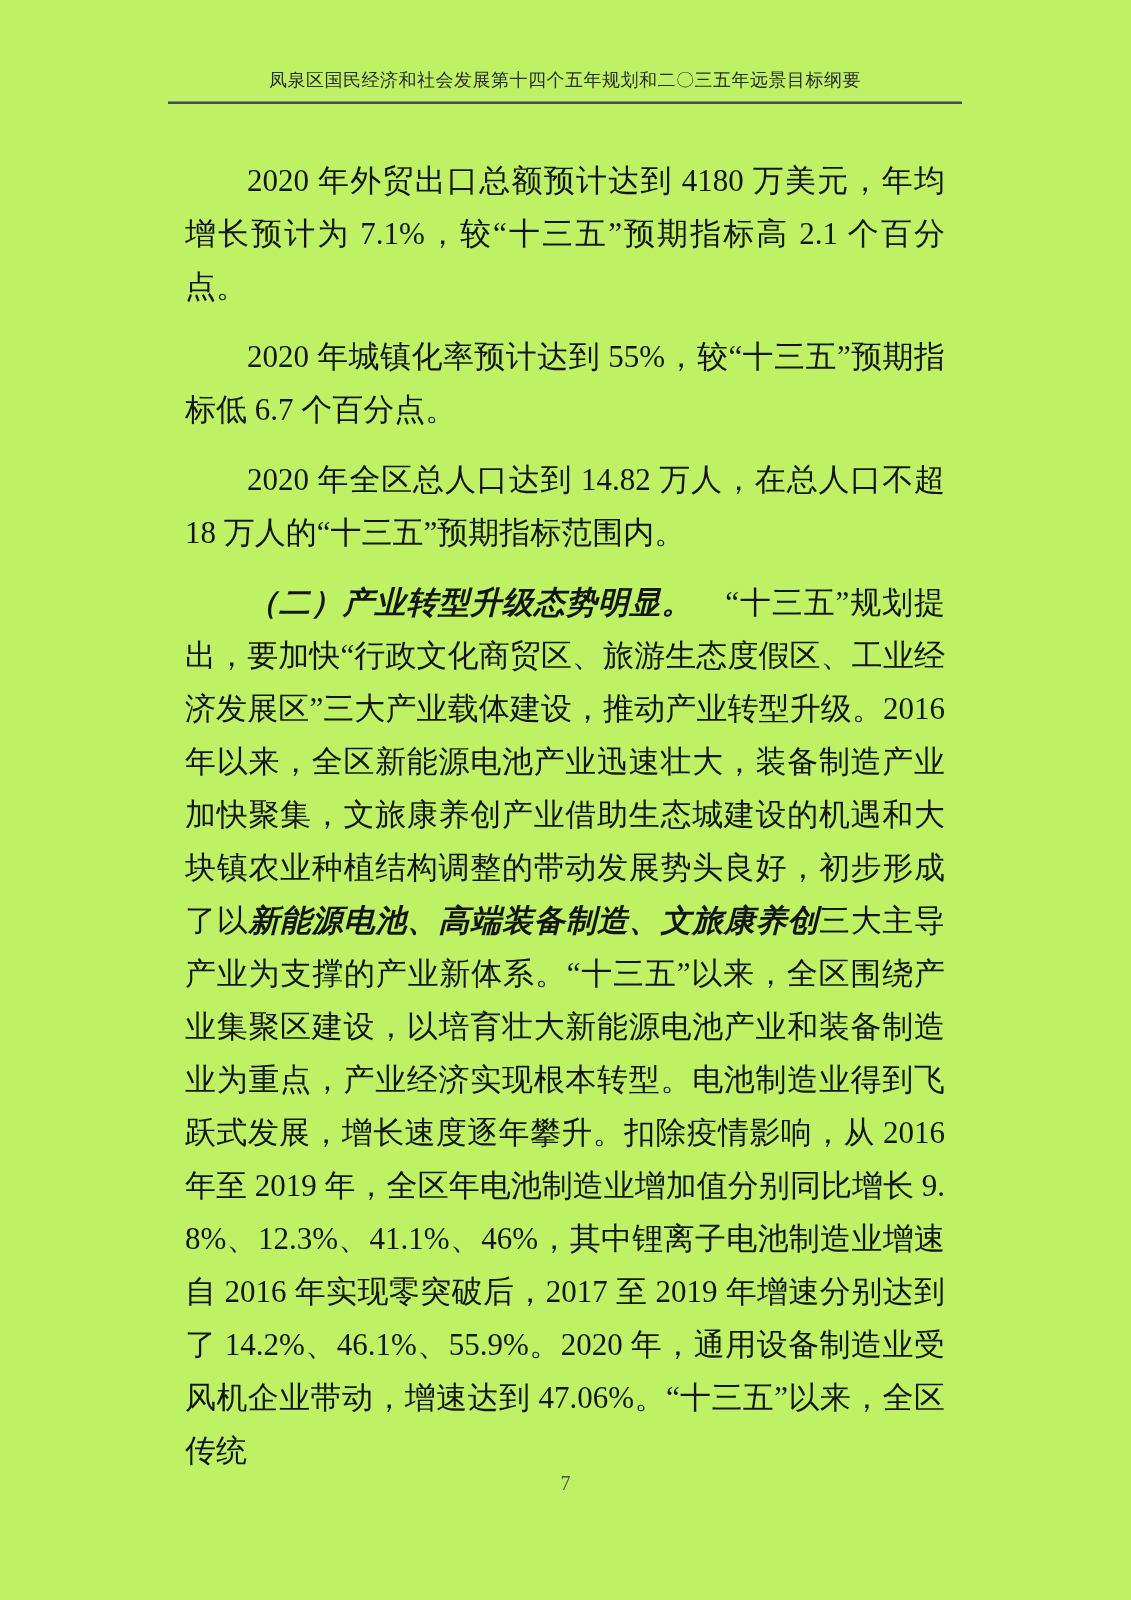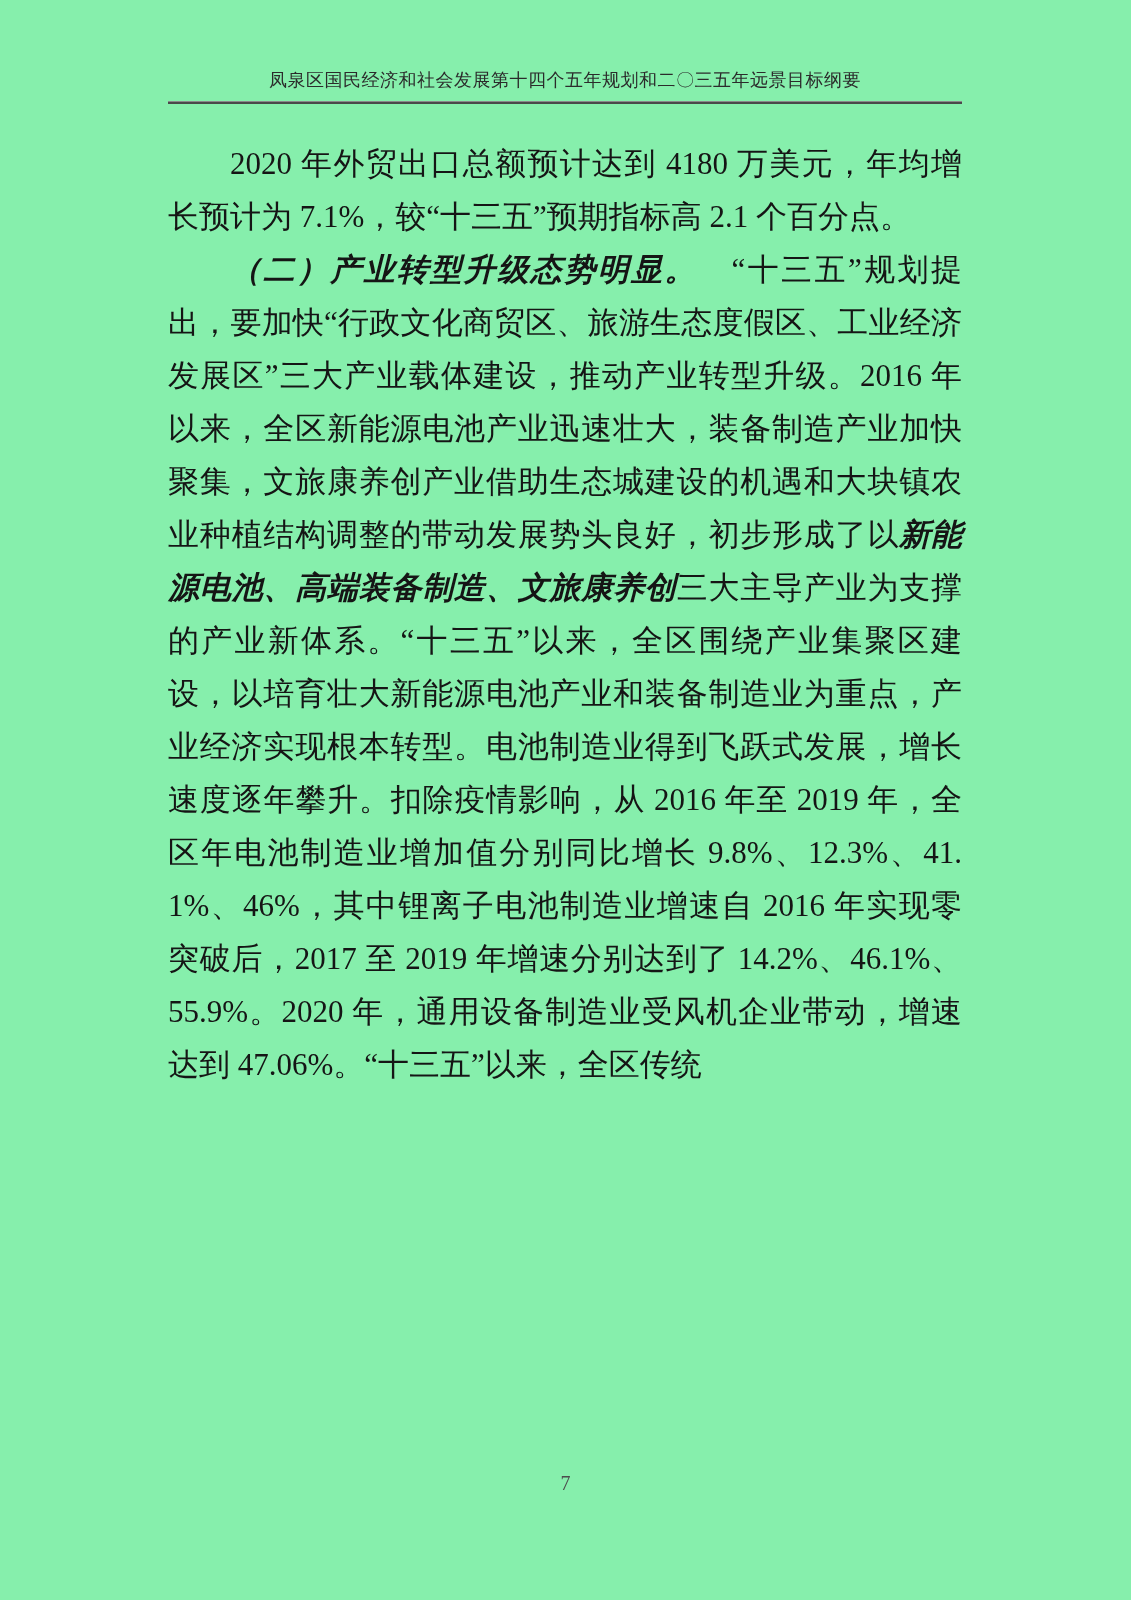--- a/index.html
+++ b/index.html
@@ -4,21 +4,21 @@
 <style>
   html, body {
     margin: 0;
     padding: 0;
     background: #ffffff;
   }
   .page {
     position: relative;
     width: 1131px;
     height: 1600px;
-    background: #86efac;
+    background: #bef264;
     overflow: hidden;
     font-family: "Liberation Serif", "DejaVu Serif", serif;
     color: #1c1c1c;
   }
   .doc-header {
     position: absolute;
     top: 68px;
     left: 168px;
     width: 794px;
     text-align: center;
@@ -42,21 +42,21 @@
     top: 137px;
     left: 168px;
     width: 794px;
     font-size: 31px;
     line-height: 53px;
     text-align: justify;
     word-break: break-all;
     color: #151515;
   }
   .para {
-    margin: 0;
+    margin: 17px;
     text-indent: 2em;
   }
   .bold-run {
     font-weight: 700;
     font-style: italic;
   }
   .doc-footer {
     position: absolute;
     top: 1472px;
     left: 0;
@@ -70,18 +70,20 @@
 <body>
 
 <div class="page">
 
   <div class="doc-header">凤泉区国民经济和社会发展第十四个五年规划和二〇三五年远景目标纲要</div>
 
   <div class="header-rule"></div>
 
   <div class="doc-body">
       <p class="para"><span class="">2020 年外贸出口总额预计达到 4180 万美元，年均增长预计为 7.1%，较“十三五”预期指标高 2.1 个百分点。</span></p>
+      <p class="para"><span class="">2020 年城镇化率预计达到 55%，较“十三五”预期指标低 6.7 个百分点。</span></p>
+      <p class="para"><span class="">2020 年全区总人口达到 14.82 万人，在总人口不超 18 万人的“十三五”预期指标范围内。</span></p>
       <p class="para"><span class="bold-run">（二）产业转型升级态势明显。</span><span class="">　“十三五”规划提出，要加快“行政文化商贸区、旅游生态度假区、工业经济发展区”三大产业载体建设，推动产业转型升级。2016 年以来，全区新能源电池产业迅速壮大，装备制造产业加快聚集，文旅康养创产业借助生态城建设的机遇和大块镇农业种植结构调整的带动发展势头良好，初步形成了以</span><span class="bold-run">新能源电池、高端装备制造、文旅康养创</span><span class="">三大主导产业为支撑的产业新体系。“十三五”以来，全区围绕产业集聚区建设，以培育壮大新能源电池产业和装备制造业为重点，产业经济实现根本转型。电池制造业得到飞跃式发展，增长速度逐年攀升。扣除疫情影响，从 2016 年至 2019 年，全区年电池制造业增加值分别同比增长 9.8%、12.3%、41.1%、46%，其中锂离子电池制造业增速自 2016 年实现零突破后，2017 至 2019 年增速分别达到了 14.2%、46.1%、55.9%。2020 年，通用设备制造业受风机企业带动，增速达到 47.06%。“十三五”以来，全区传统</span></p>
     </div>
 
   <div class="doc-footer">7</div>
 
 </div>
 
 </body></html>

